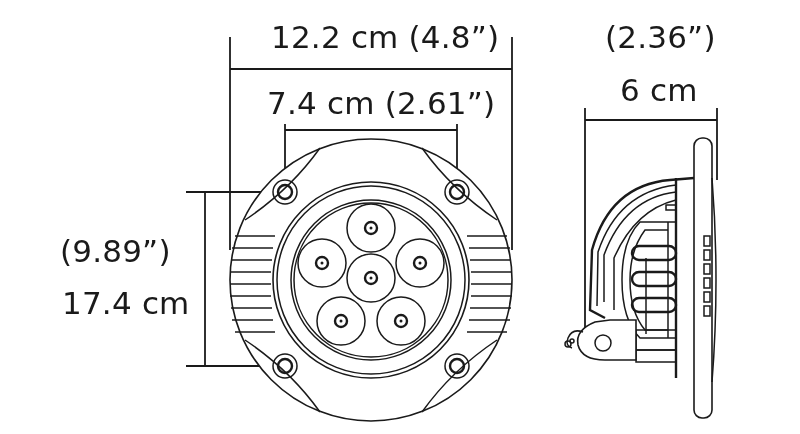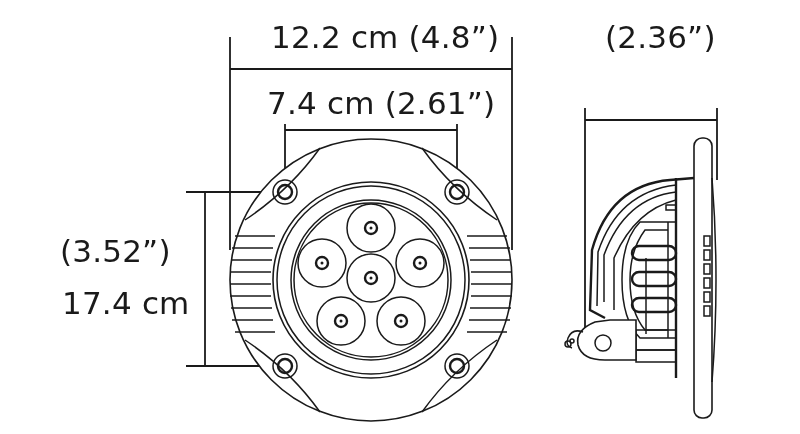--- a/index.html
+++ b/index.html
@@ -172,17 +172,18 @@
       <path class="th" d="M 583 332 Q 572 328 568 338 Q 565 346 572 348"></path>
       <circle class="th" cx="568" cy="344" r="3"></circle>
       <circle class="th" cx="572" cy="341" r="2"></circle>
     </g>
   </svg>
 
   
   <span class="lbl" style="left:271px; top:22px;">12.2 cm (4.8”)</span>
   <span class="lbl" style="left:267px; top:88px;">7.4 cm (2.61”)</span>
 
-  <span class="lbl" style="left:60px; top:236px;">(3.52”)</span>
+  <span class="lbl" style="left:60px; top:236px;">(9.89”)</span>
   <span class="lbl" style="left:62px; top:288px;">17.4 cm</span>
 
   <span class="lbl" style="left:605px; top:22px;text-align:right;">(2.36”)</span>
+  <span class="lbl" style="left:620px; top:75px;">6 cm</span>
 </div>
 
 </body></html>

